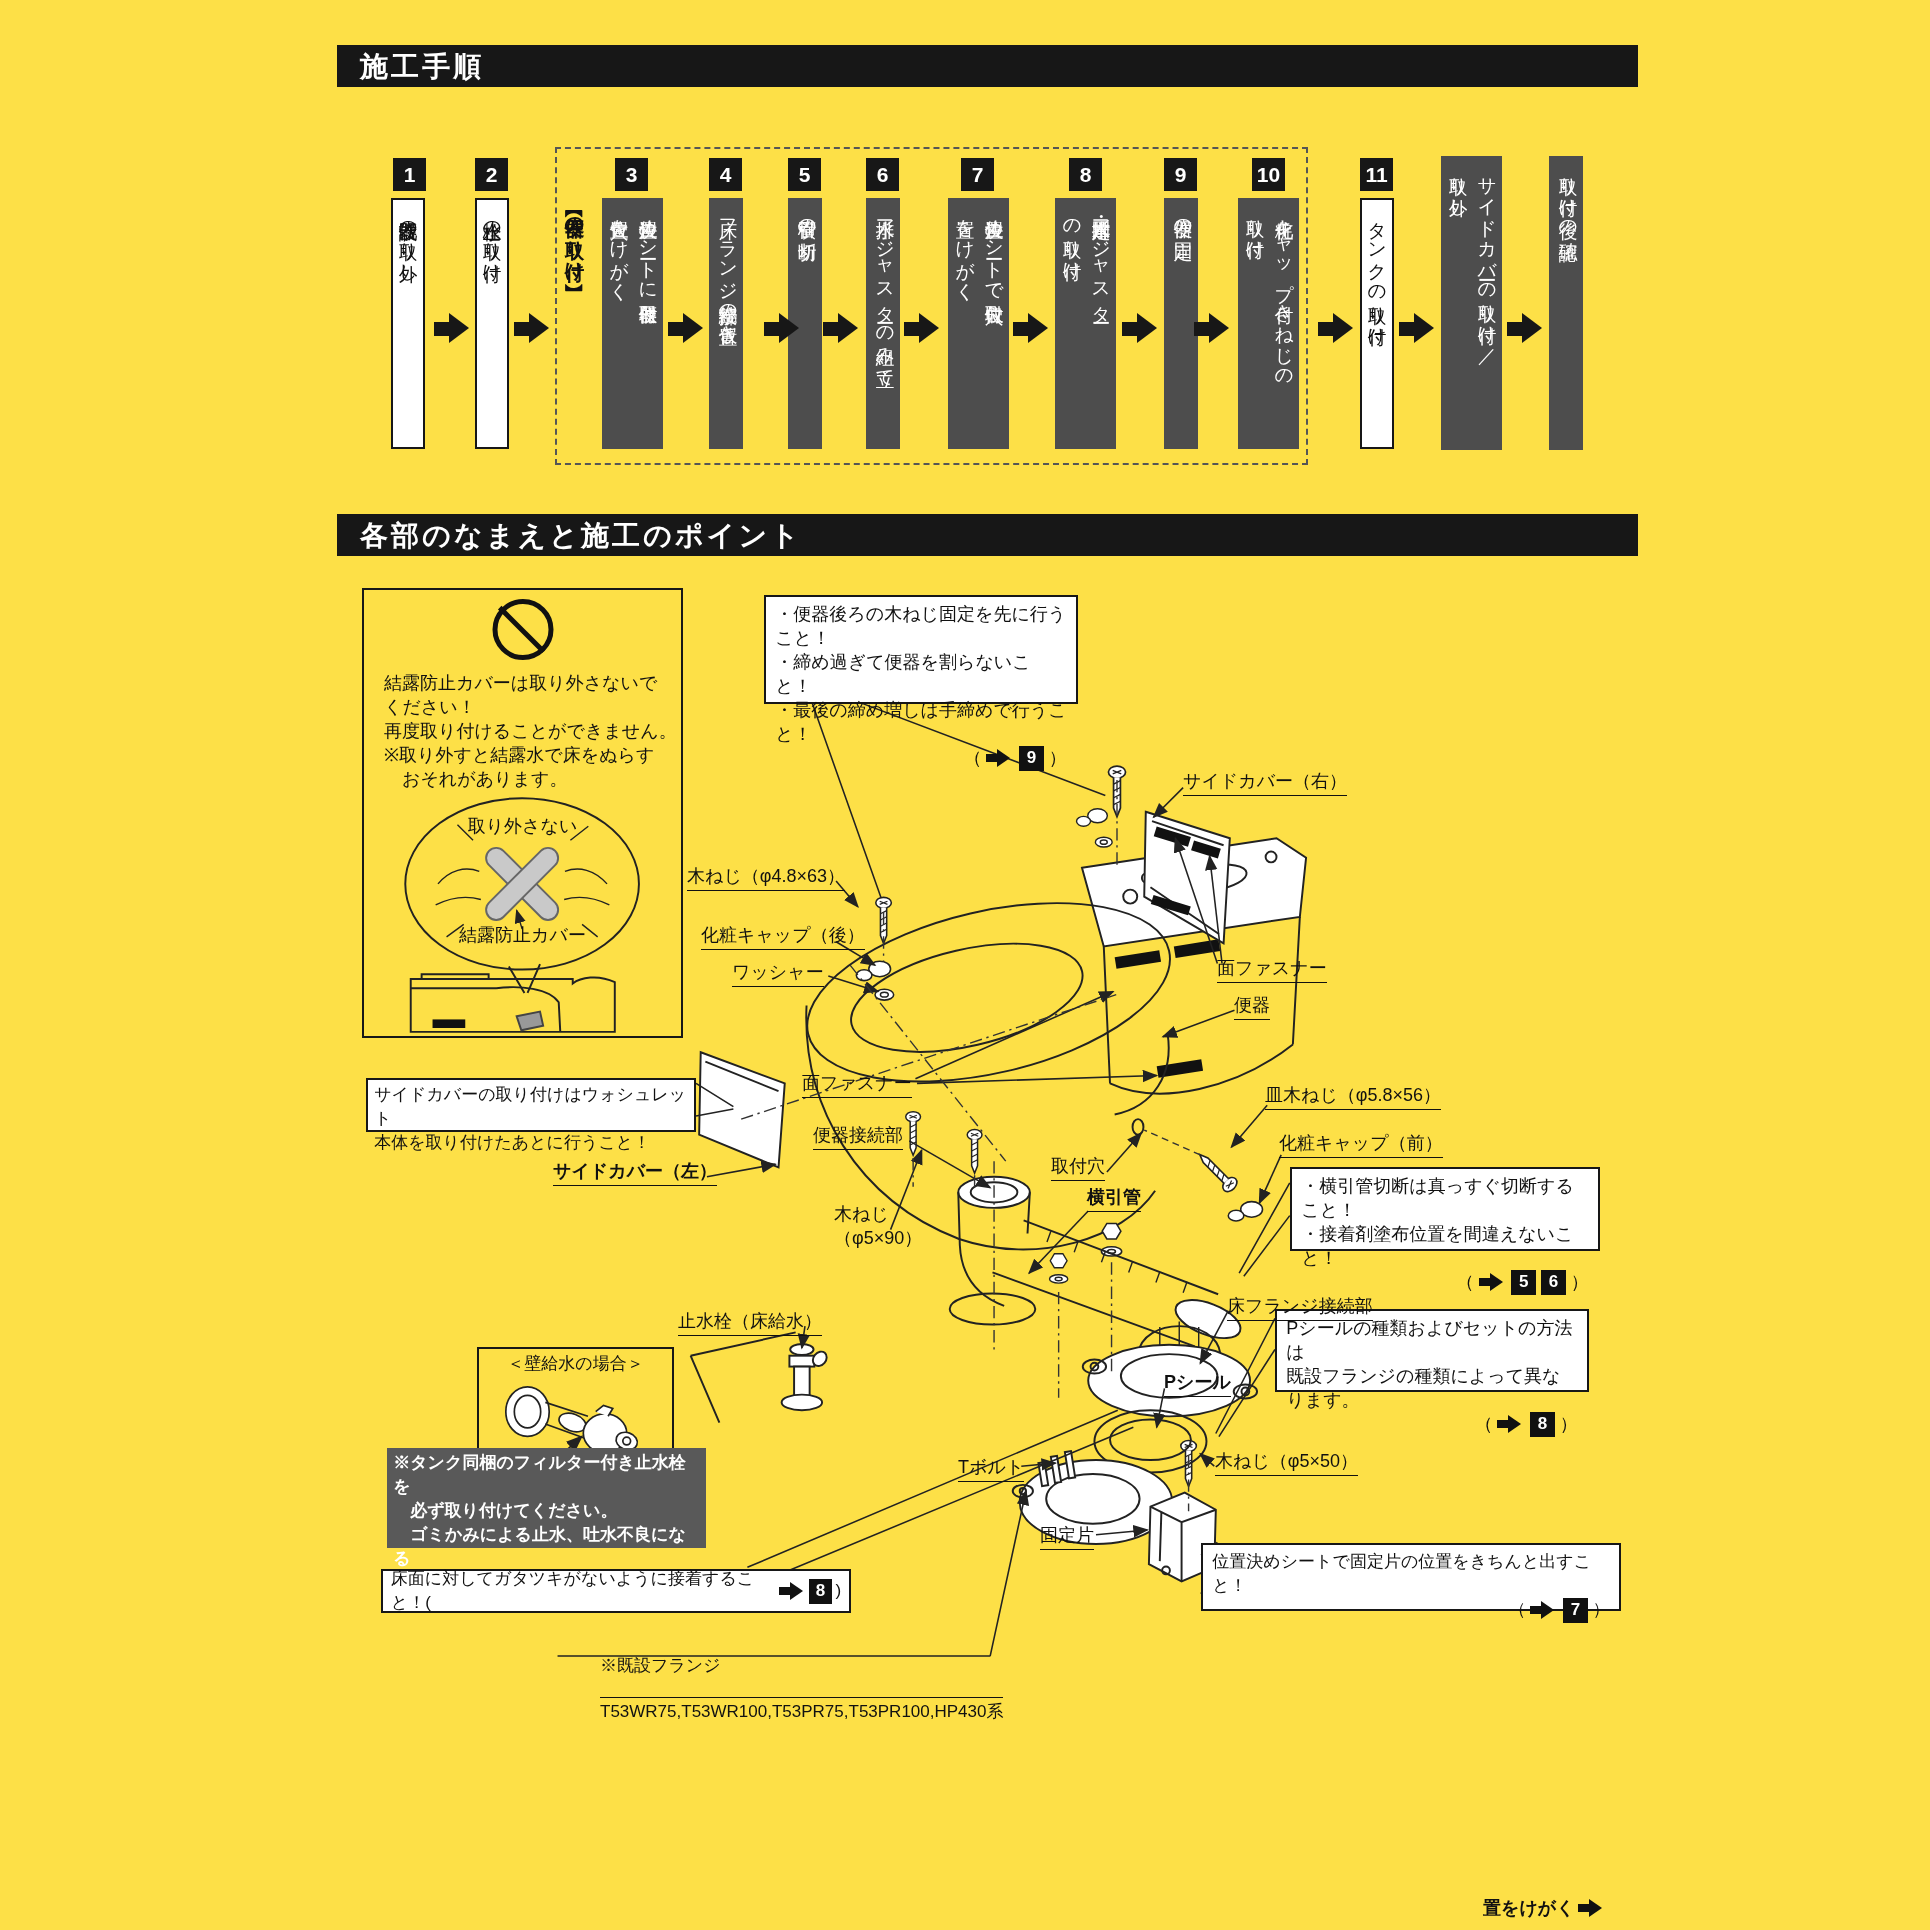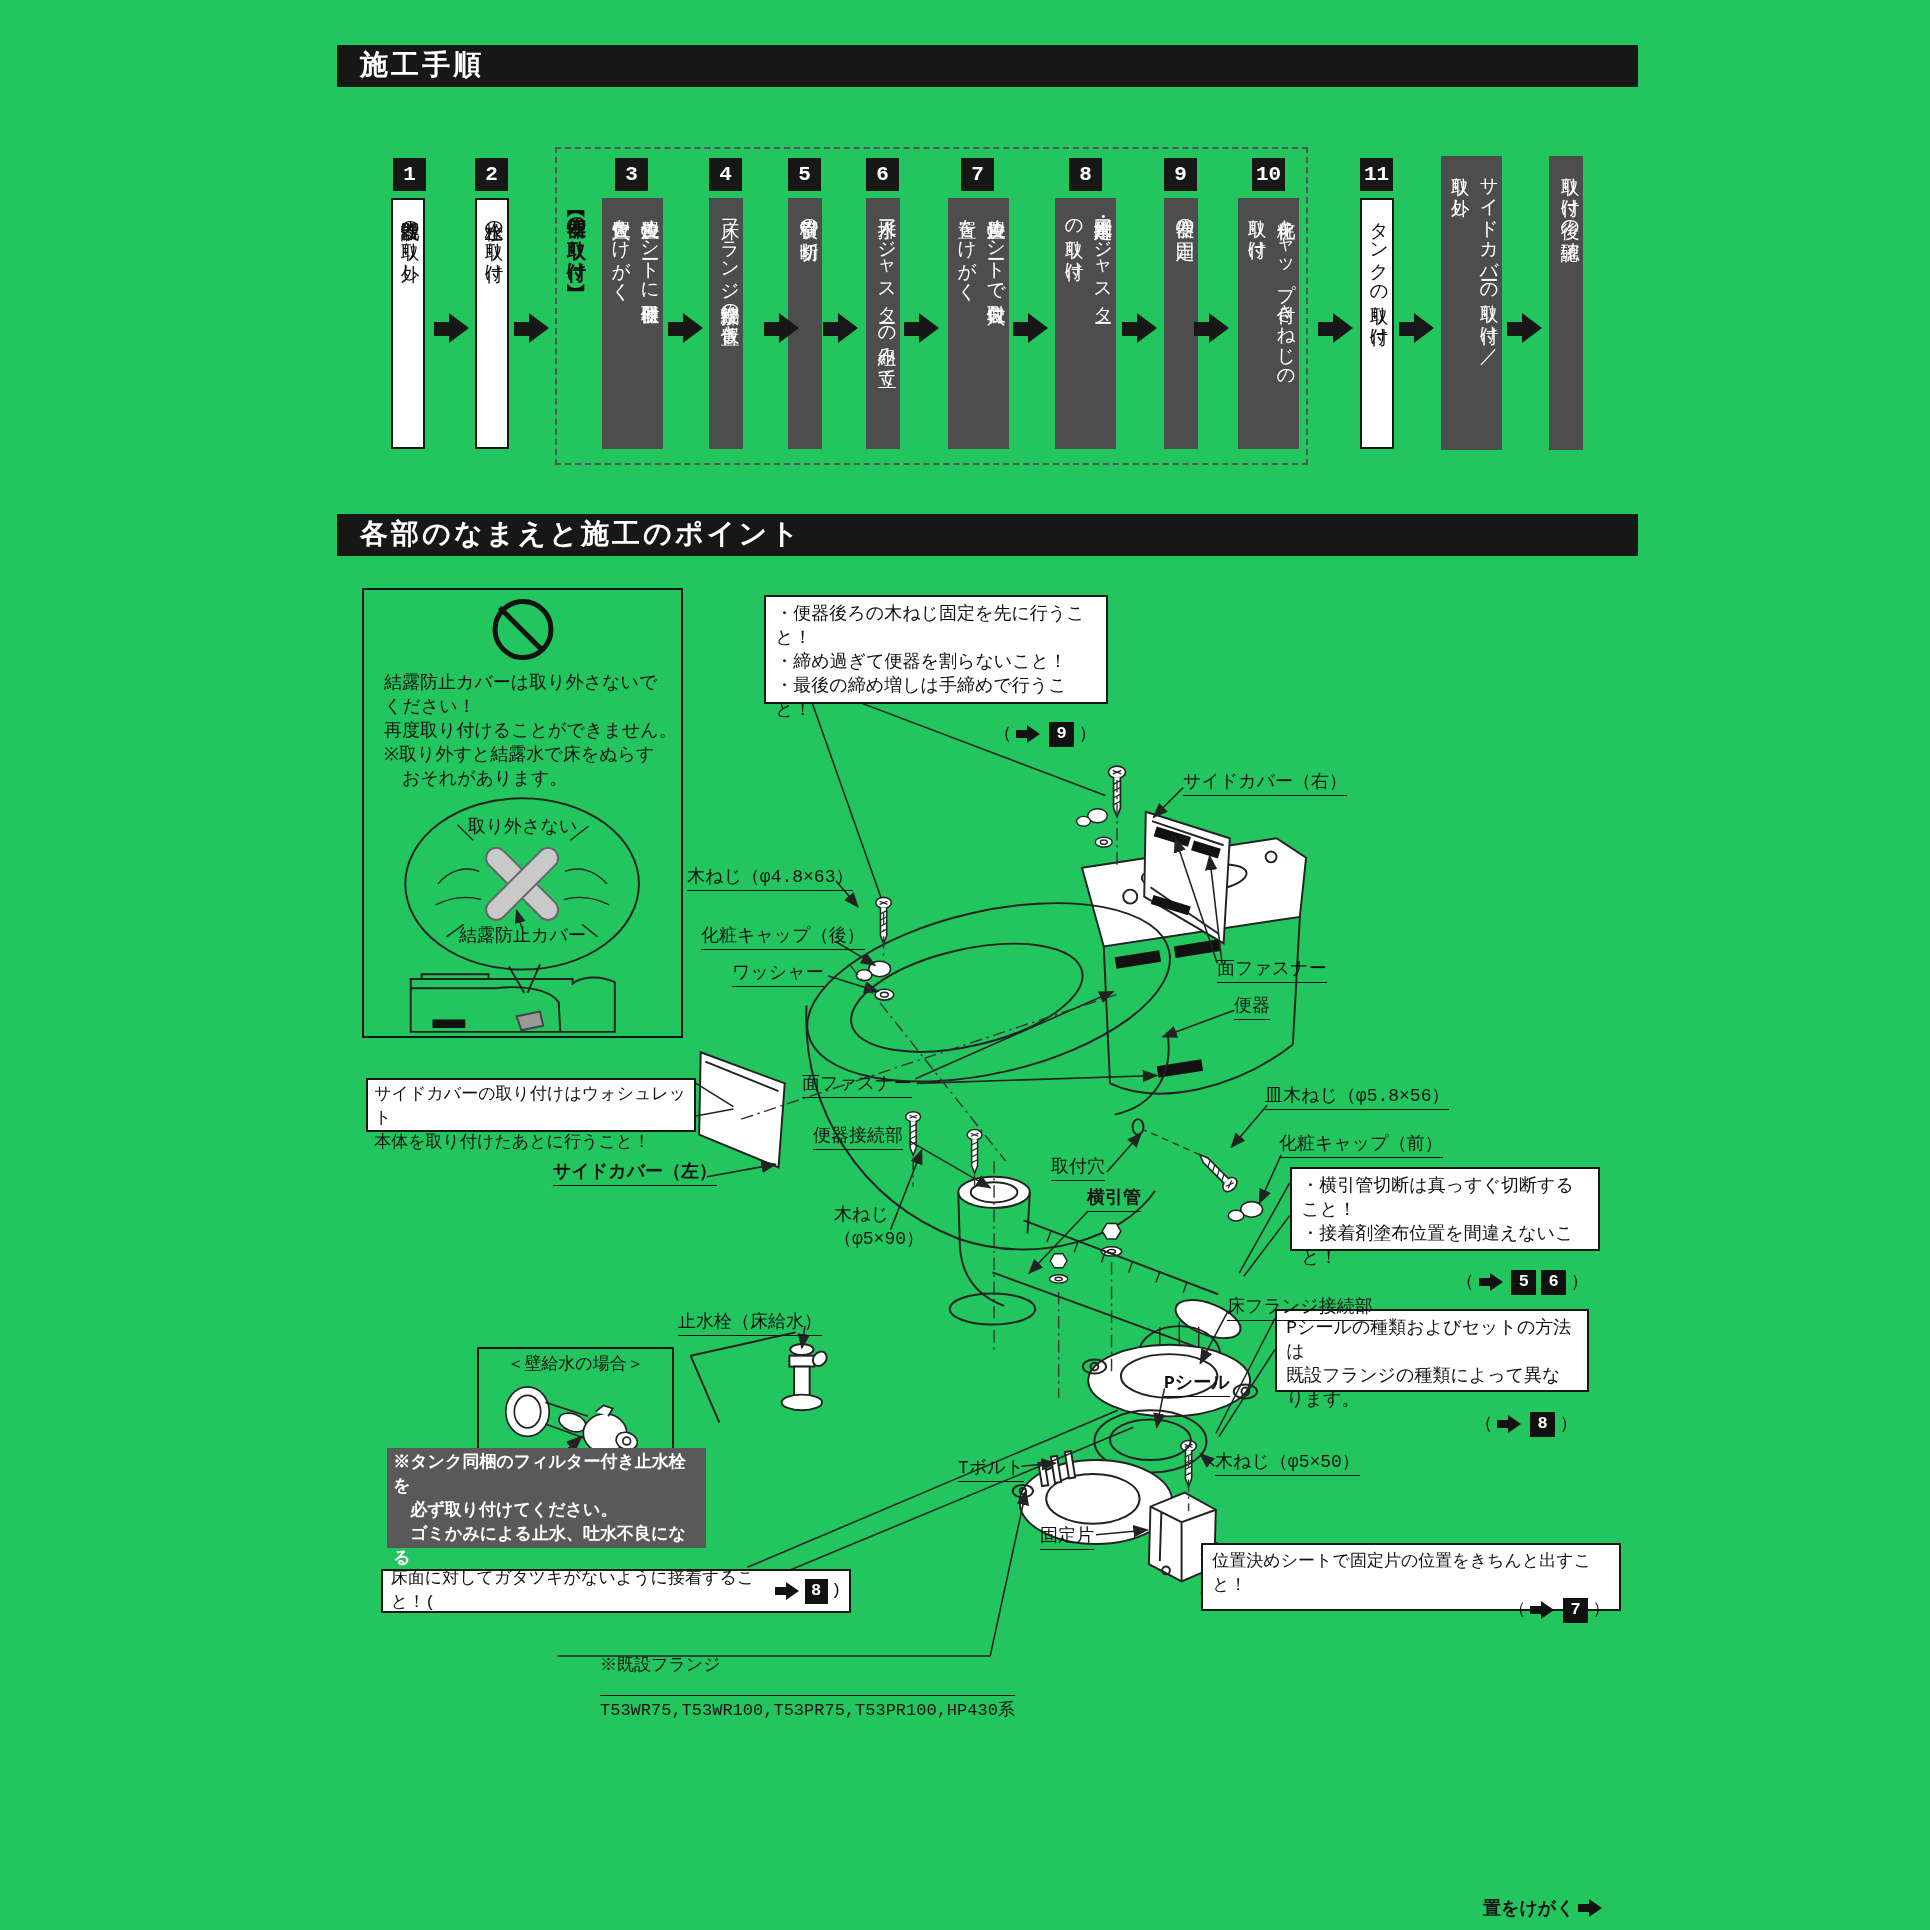--- a/index.html
+++ b/index.html
@@ -1,17 +1,17 @@
 <!DOCTYPE html>
 <html style="font-size:12.5px"><head>
 <meta charset="utf-8">
 <style>
   html,body{margin:0;padding:0;background:#fff;}
-  #page{position:relative;width:1930px;height:1930px;background:#22c55e;overflow:hidden;
-        font-family:Liberation Mono, monospace;color:#111;}
+  #page{position:relative;width:1930px;height:1930px;background:#fde047;overflow:hidden;
+        font-family:Liberation Sans, sans-serif;color:#111;}
   .bar{position:absolute;left:337px;width:1301px;height:42px;background:#171717;color:#fff;
        font-size:28px;font-weight:bold;line-height:44px;padding-left:23px;box-sizing:border-box;letter-spacing:3.1px;}
   .intro{position:absolute;left:339px;top:93px;font-size:19.5px;display:flex;align-items:center;white-space:nowrap;}
   .refbox-dark{display:inline-block;width:45px;height:25px;background:#555;margin:0 6.2px;}
   .refbox-light{display:inline-block;width:72px;height:25px;background:#fff;border:1.6px solid #111;margin:0 6.2px;box-sizing:border-box;}
   .dashedbox{position:absolute;left:555px;top:147px;width:753px;height:318px;border:2.3px dashed #555;box-sizing:border-box;}
   .numbox{position:absolute;top:158px;width:33px;height:33px;background:#171717;color:#fff;
           font-size:21px;font-weight:bold;display:flex;align-items:center;justify-content:center;}
   .stepbox{position:absolute;top:198px;height:251px;writing-mode:vertical-rl;text-orientation:mixed;
            font-size:18.7px;line-height:29px;white-space:pre-line;box-sizing:border-box;padding-top:7.8px;}
@@ -272,21 +272,21 @@
         <path d="M60,240 L60,308 L322,308 L322,244 C300,234 278,238 268,246 L268,240 L170,240 Z"></path>
         <path d="M60,252 L170,252 M74,240 L74,234 L160,234 L160,240 M170,252 C200,248 238,252 250,270 L252,308"></path>
         <rect x="88" y="292" width="42" height="11" fill="#111" stroke="none"></rect>
         <polygon points="196,288 226,282 230,300 202,306" fill="#999" stroke="#444"></polygon>
       </g>
     </svg>
     <div class="lbl" style="left:50%;transform:translateX(-50%);top:224px;">取り外さない</div>
     <div class="lbl" style="left:50%;transform:translateX(-50%);top:333px;white-space:nowrap;">結露防止カバー</div>
   </div>
 
-  <div class="nbox" style="left:764px;top:595px;width:344px;height:109px;">
+  <div class="nbox" style="left:764px;top:595px;width:314px;height:109px;">
     <div>・便器後ろの木ねじ固定を先に行うこと！</div>
     <div>・締め過ぎて便器を割らないこと！</div>
     <div>・最後の締め増しは手締めで行うこと！</div>
     <div class="refrow">
         <span>（</span>
         <span class="ma"></span>
         <span class="chip">9</span>
         <span>）</span>
       </div>
   </div>

